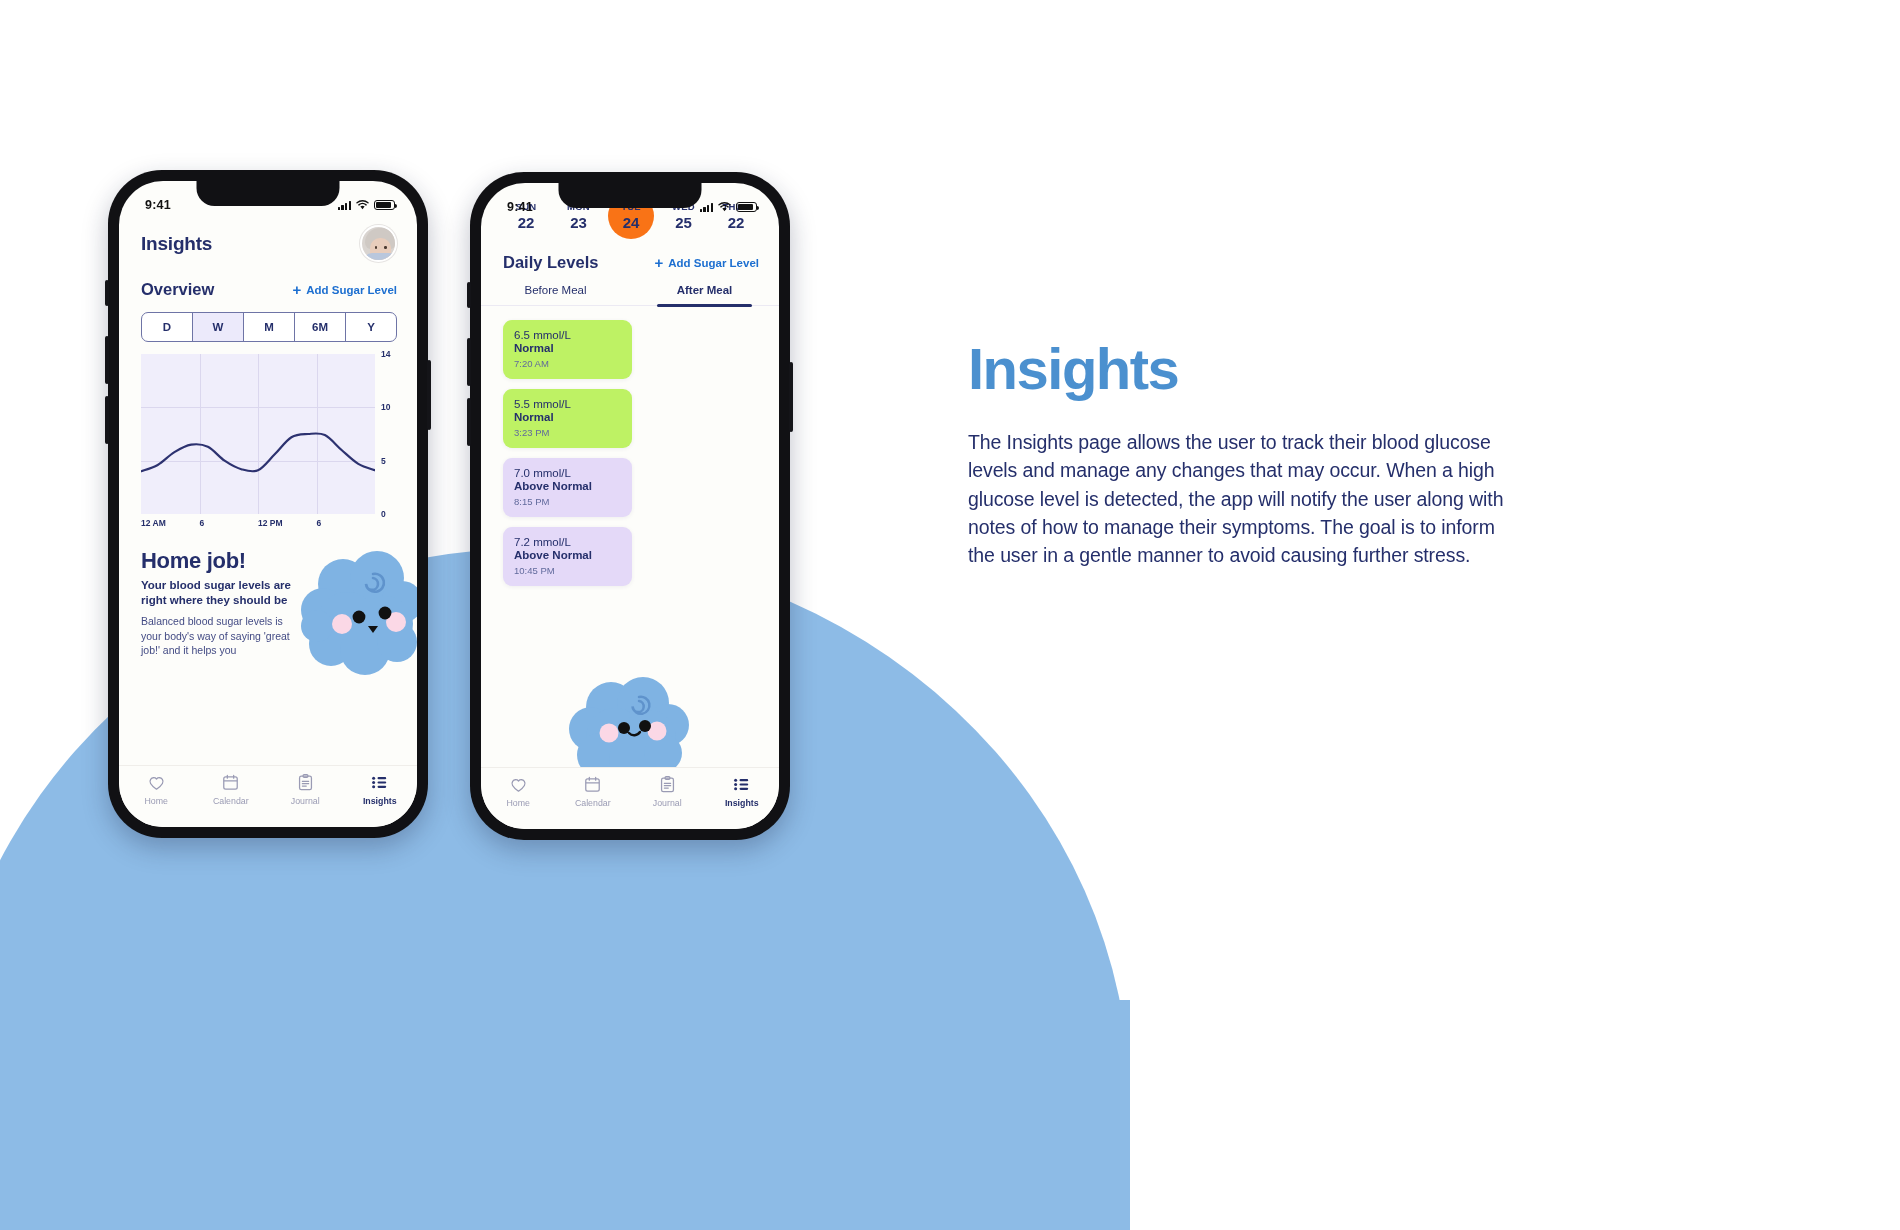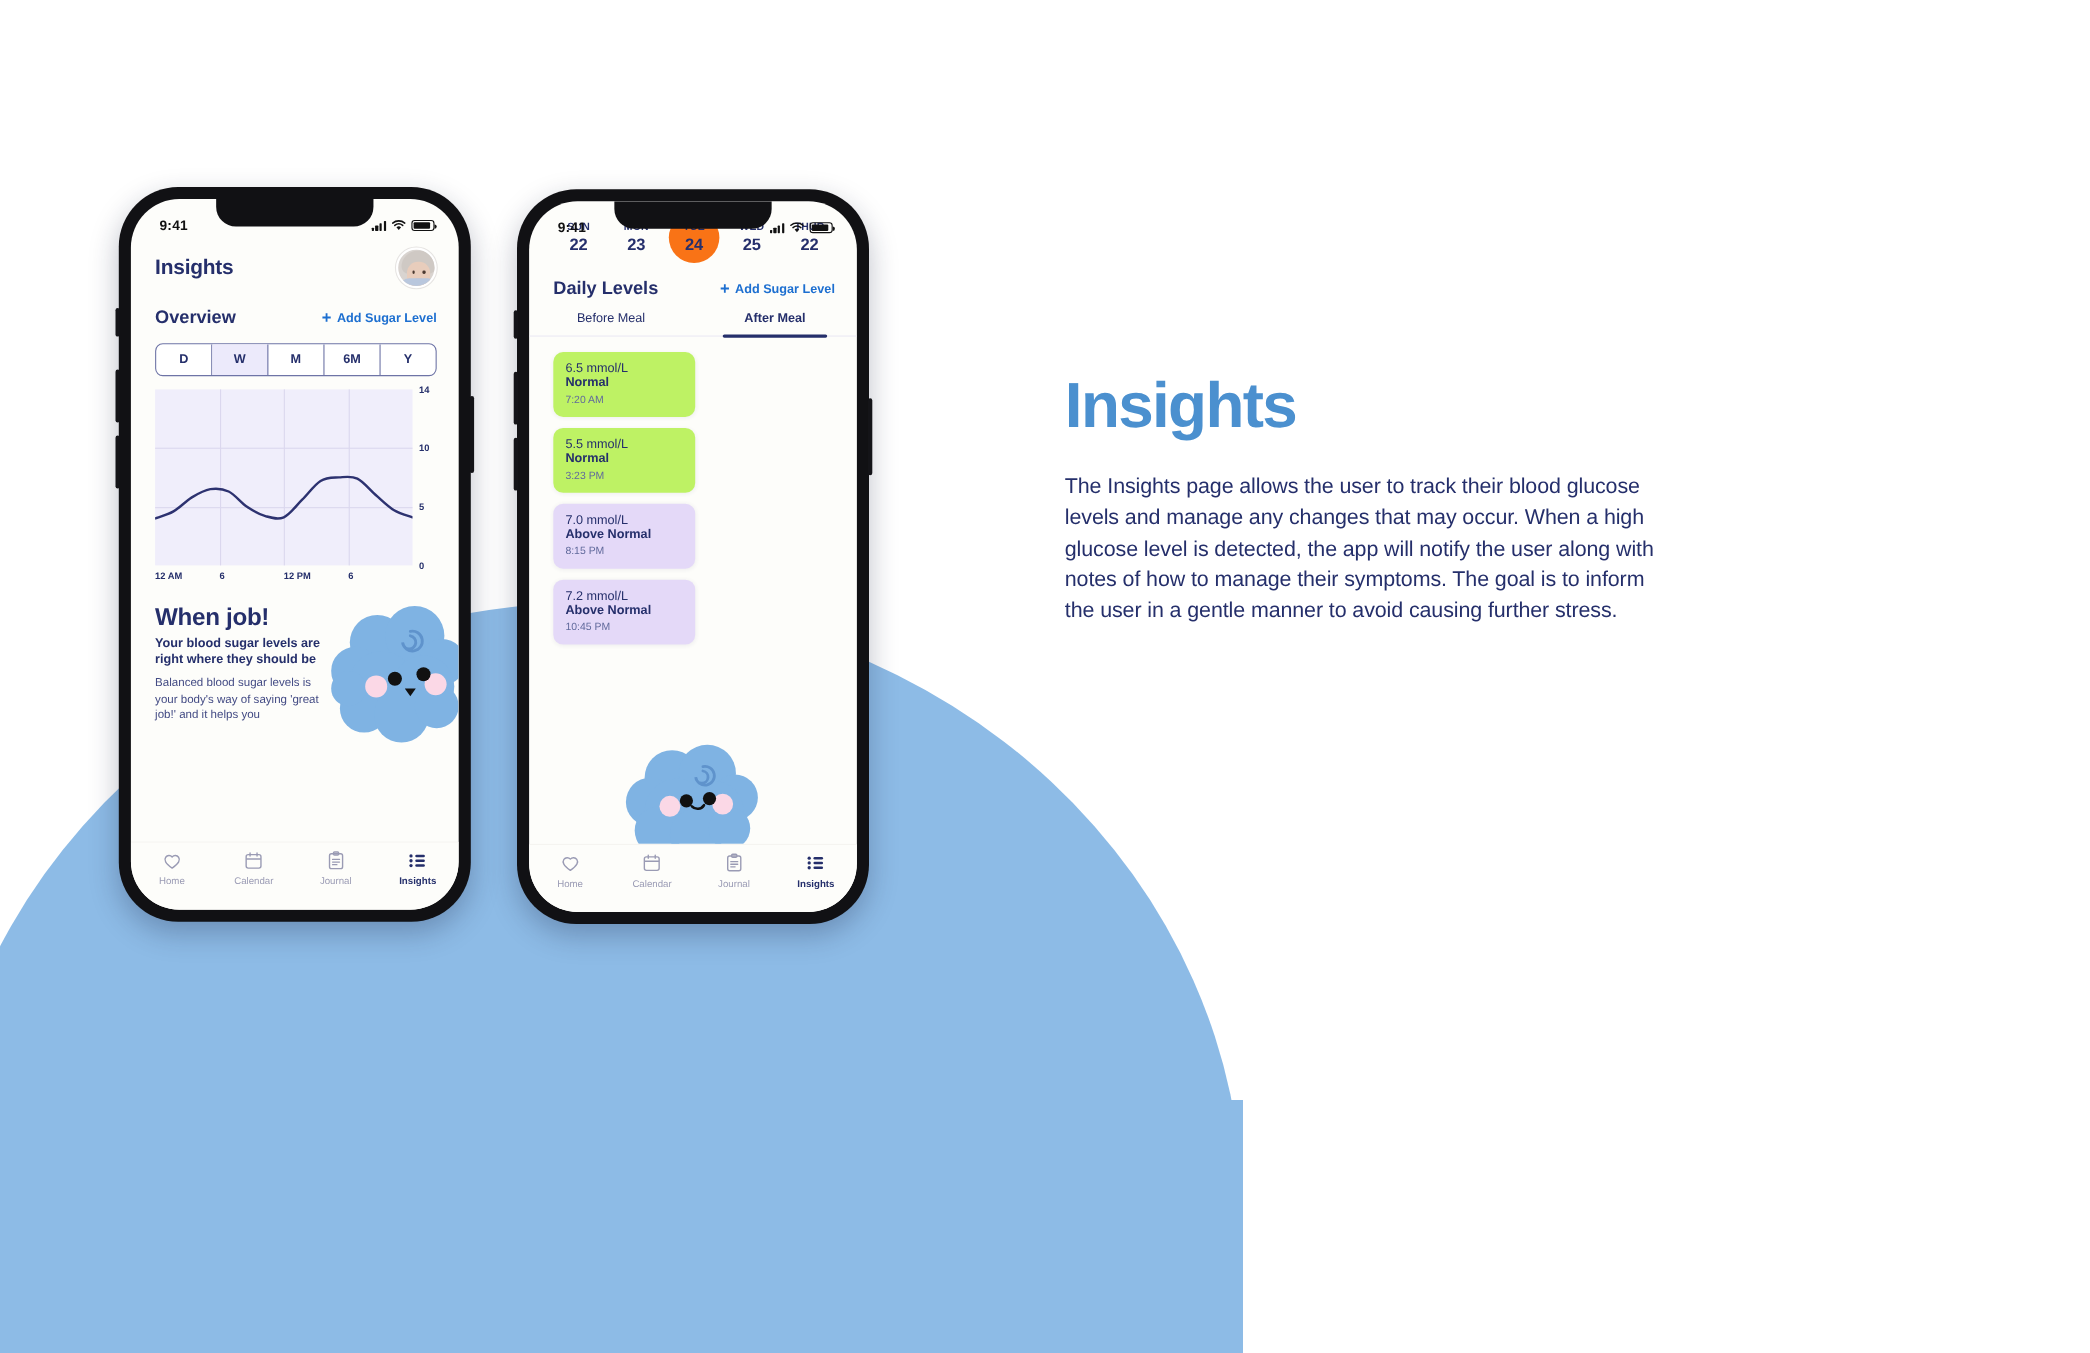--- a/index.html
+++ b/index.html
@@ -303,21 +303,21 @@
             </div>
           </div>
           <div class="x-axis">
             <span style="left:0%">12 AM</span>
             <span style="left:25%">6</span>
             <span style="left:50%">12 PM</span>
             <span style="left:75%">6</span>
           </div>
 
           <div class="greatjob">
-            <div class="gj-title">When job!</div>
+            <div class="gj-title">Home job!</div>
             <div class="gj-sub">Your blood sugar levels are right where they should be</div>
             <div class="gj-body">Balanced blood sugar levels is your body's way of saying 'great job!' and it helps you</div>
             <svg class="cloud-a" width="122" height="132" viewBox="0 0 122 132">
               <g fill="#7fb3e3">
                 <circle cx="42" cy="36" r="25"></circle>
                   <circle cx="76" cy="30" r="27"></circle>
                 <circle cx="101" cy="54" r="21"></circle>
                   <circle cx="22" cy="62" r="22"></circle>
                 <circle cx="46" cy="74" r="30"></circle>
                   <circle cx="84" cy="76" r="28"></circle>

